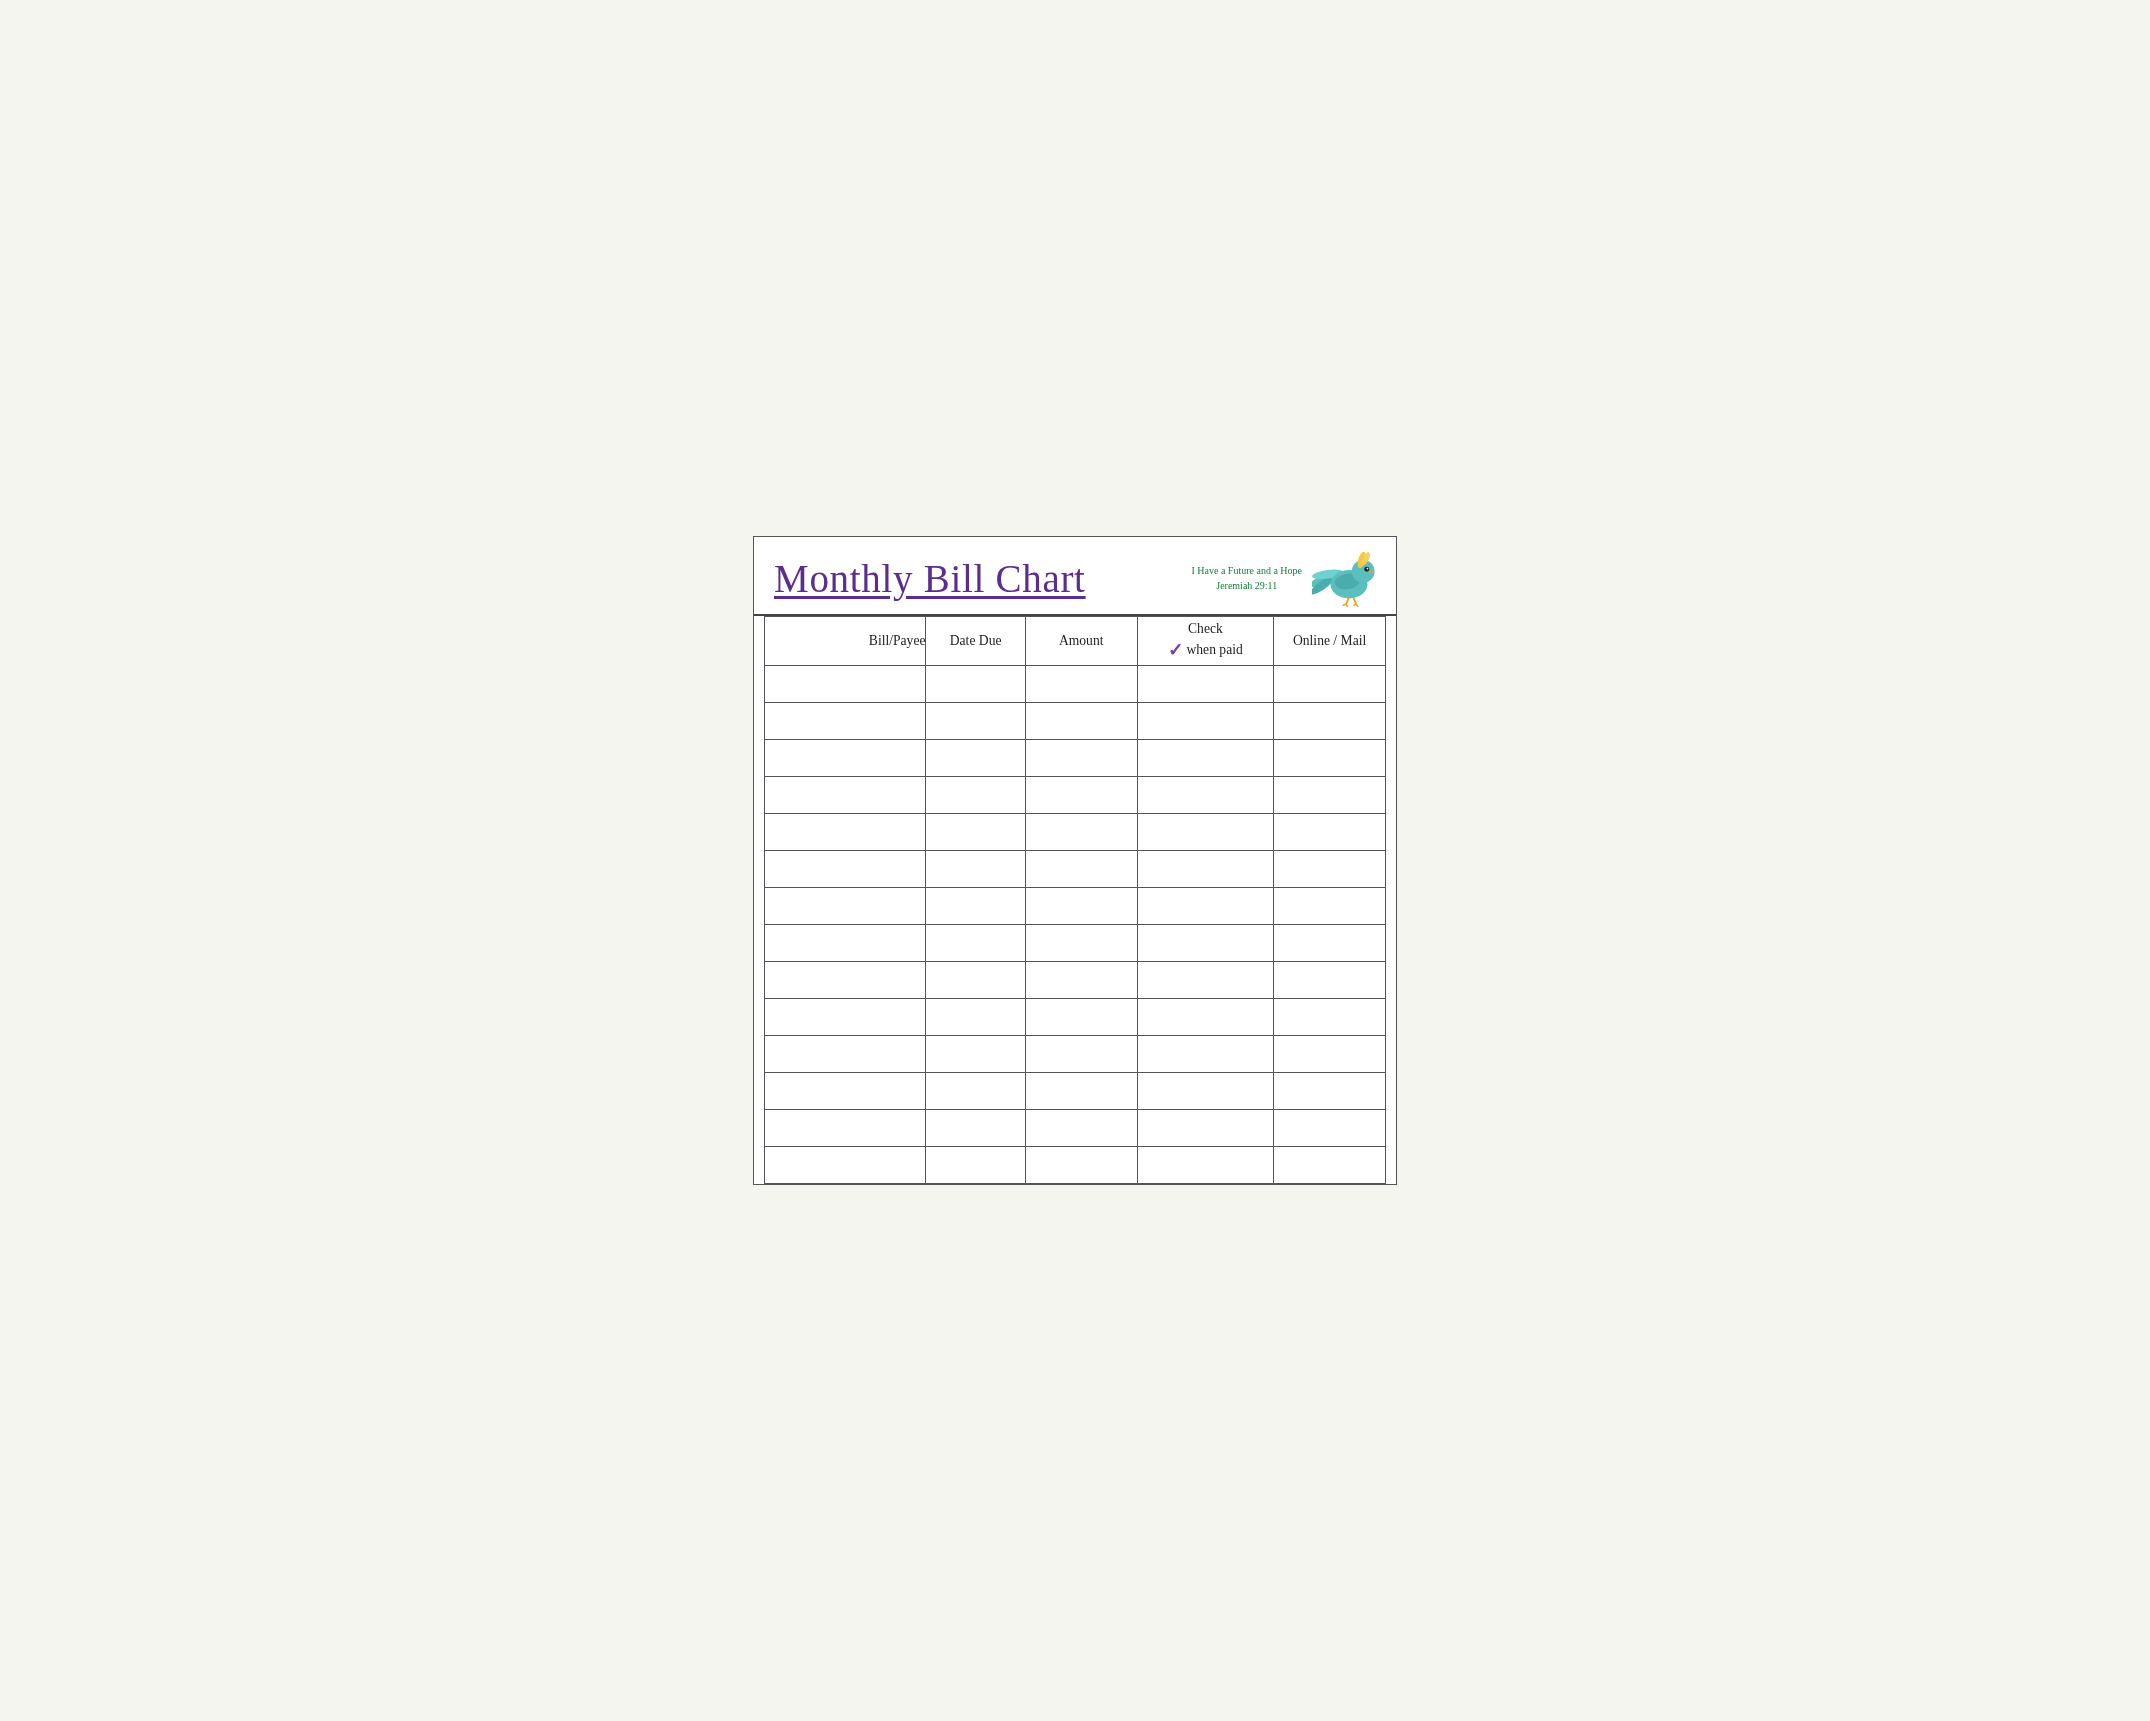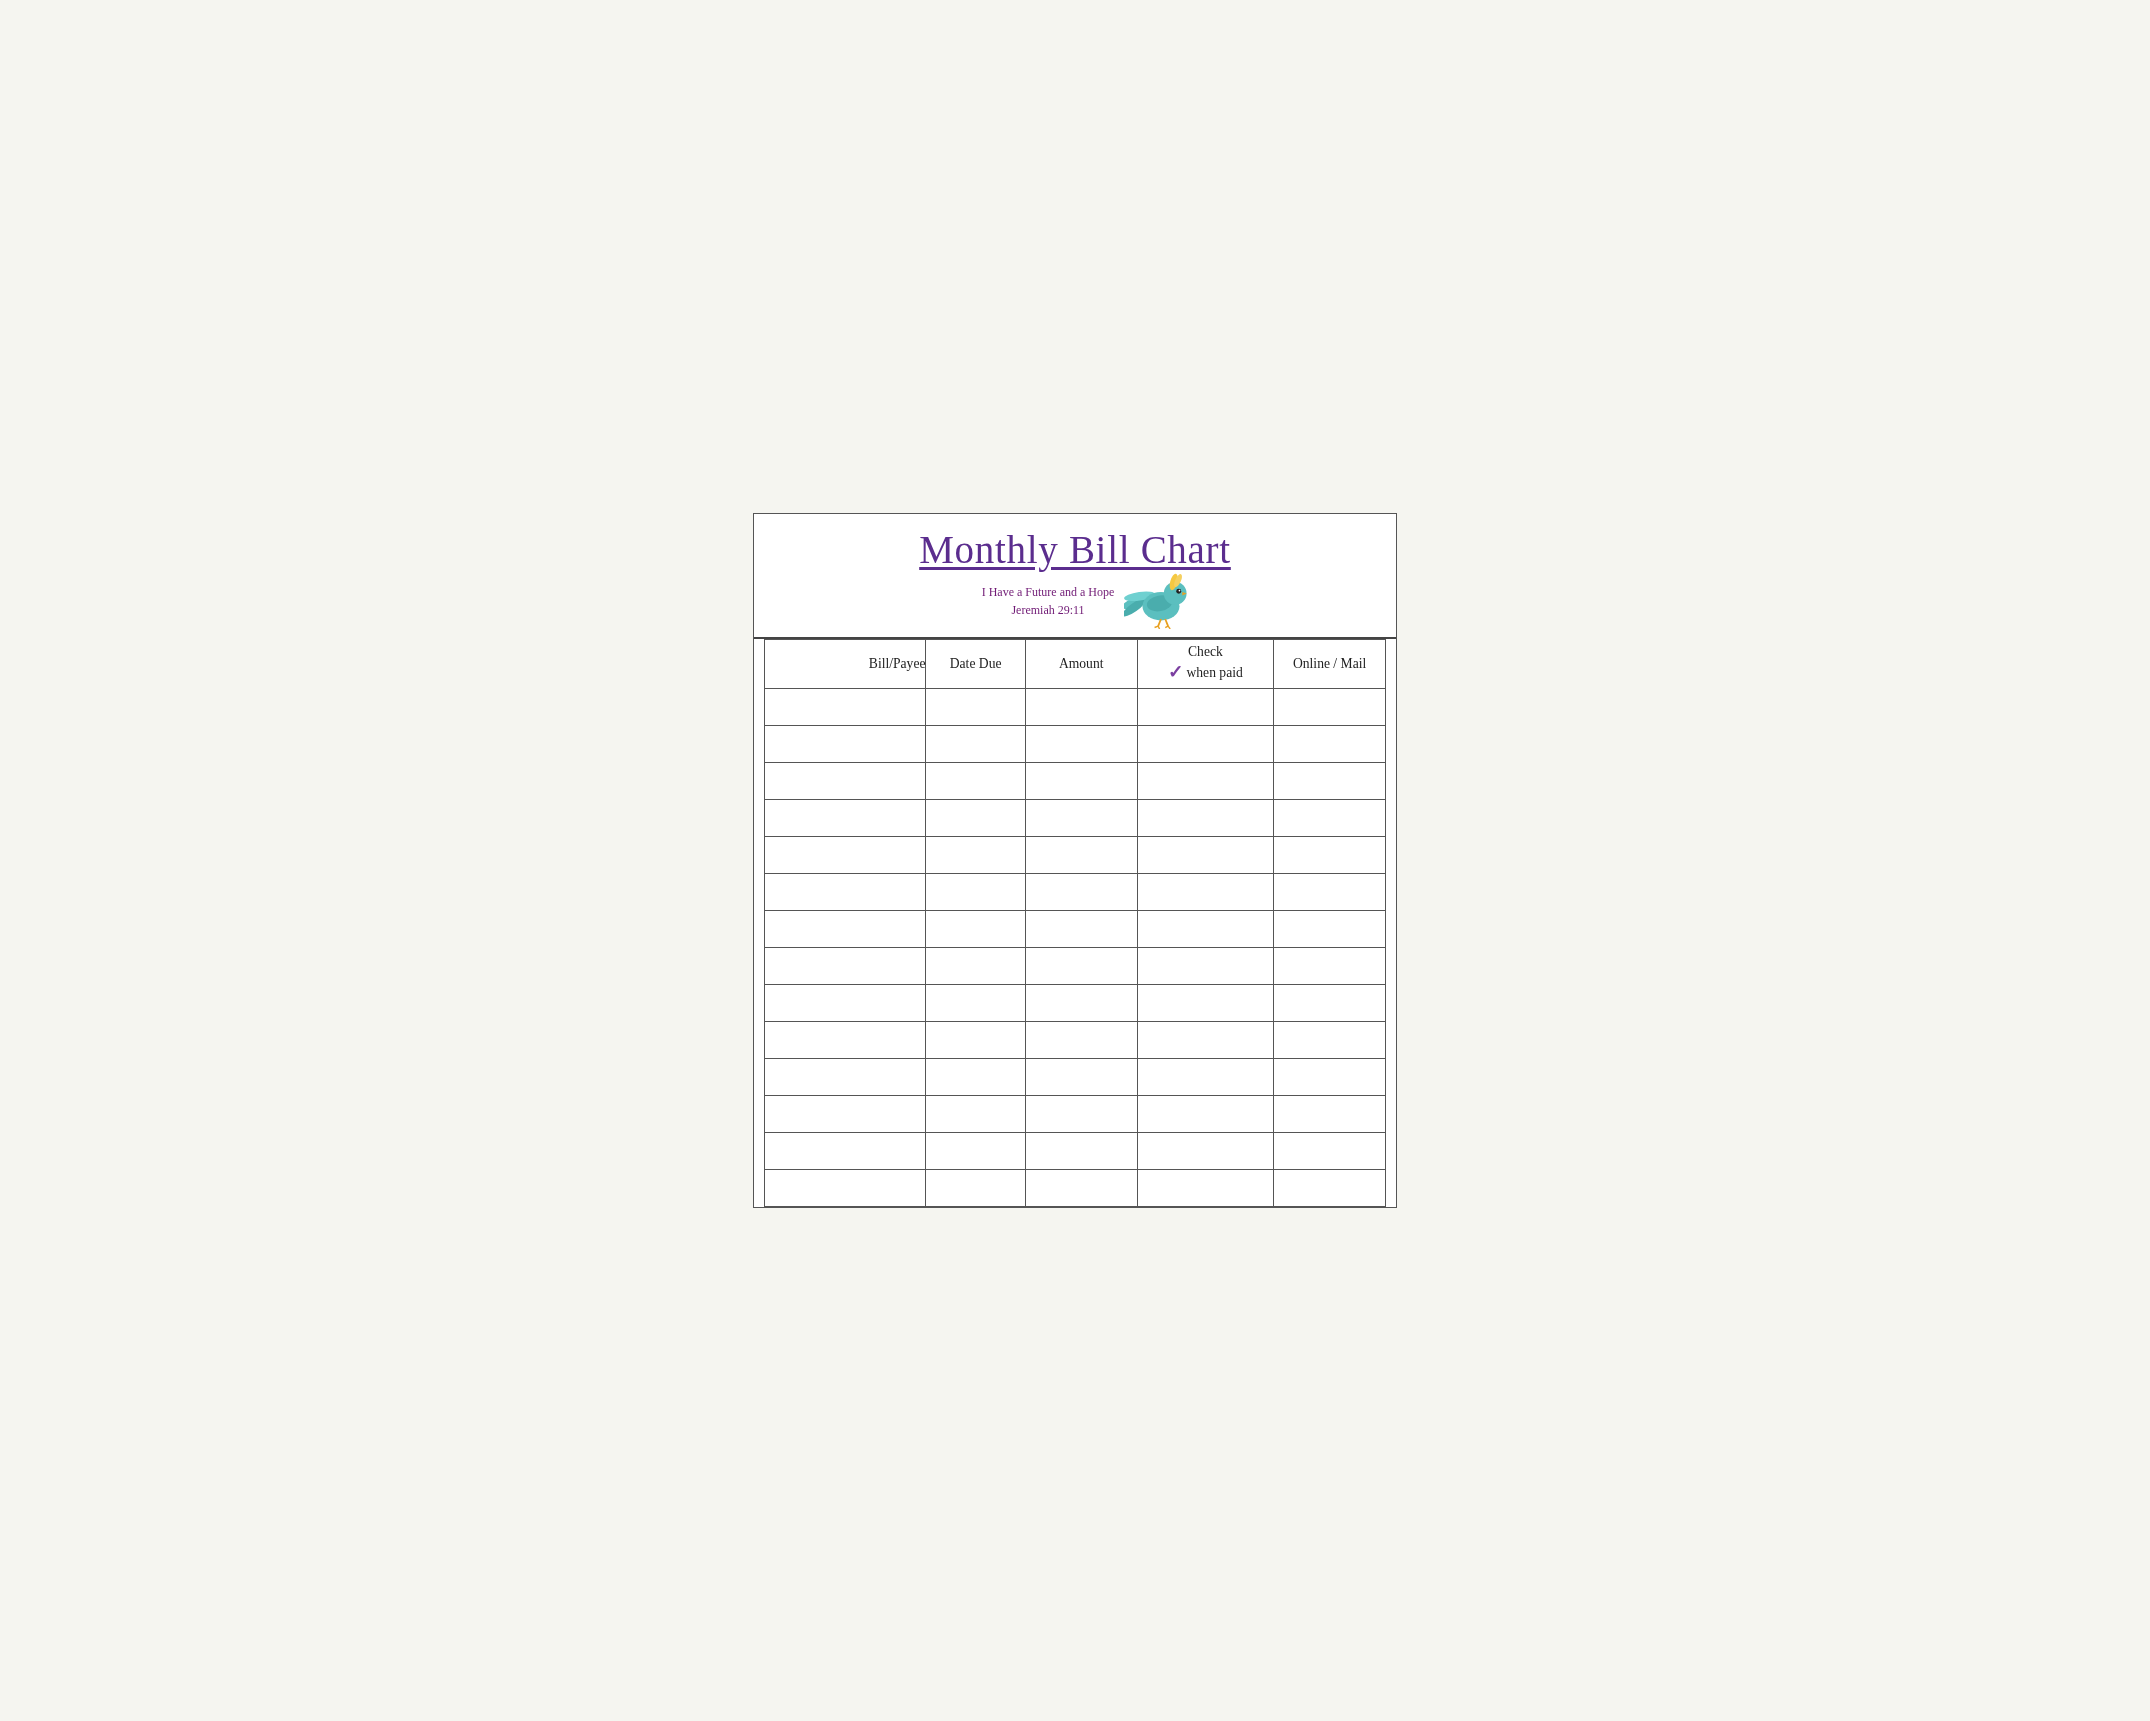--- a/index.html
+++ b/index.html
@@ -23,43 +23,42 @@
       padding: 0;
       position: relative;
     }
 
     .header {
       display: flex;
       justify-content: space-between;
       align-items: center;
       padding: 13px 20px 7.2px 20px;
       border-bottom: 2.1px solid #444;
-      flex-direction: column;
     }
 
     .title {
       font-family: 'Brush Script MT', 'Segoe Script', cursive;
       font-size: 39px;
       color: #5b2d8e;
       text-decoration: underline;
       text-underline-offset: 4.3px;
       font-weight: normal;
       letter-spacing: 0.7px;
     }
 
     .header-right {
       display: flex;
       align-items: center;
       gap: 10px;
     }
 
     .verse {
       text-align: center;
-      font-size: 12px;
-      color: #701a75;
+      font-size: 10px;
+      color: #15803d;
       line-height: 1.5;
       font-family: Georgia, serif;
       margin-left: 20px;
     }
 
     
     .bird-container {
       width: 64px;
       height: 57px;
       position: relative;

